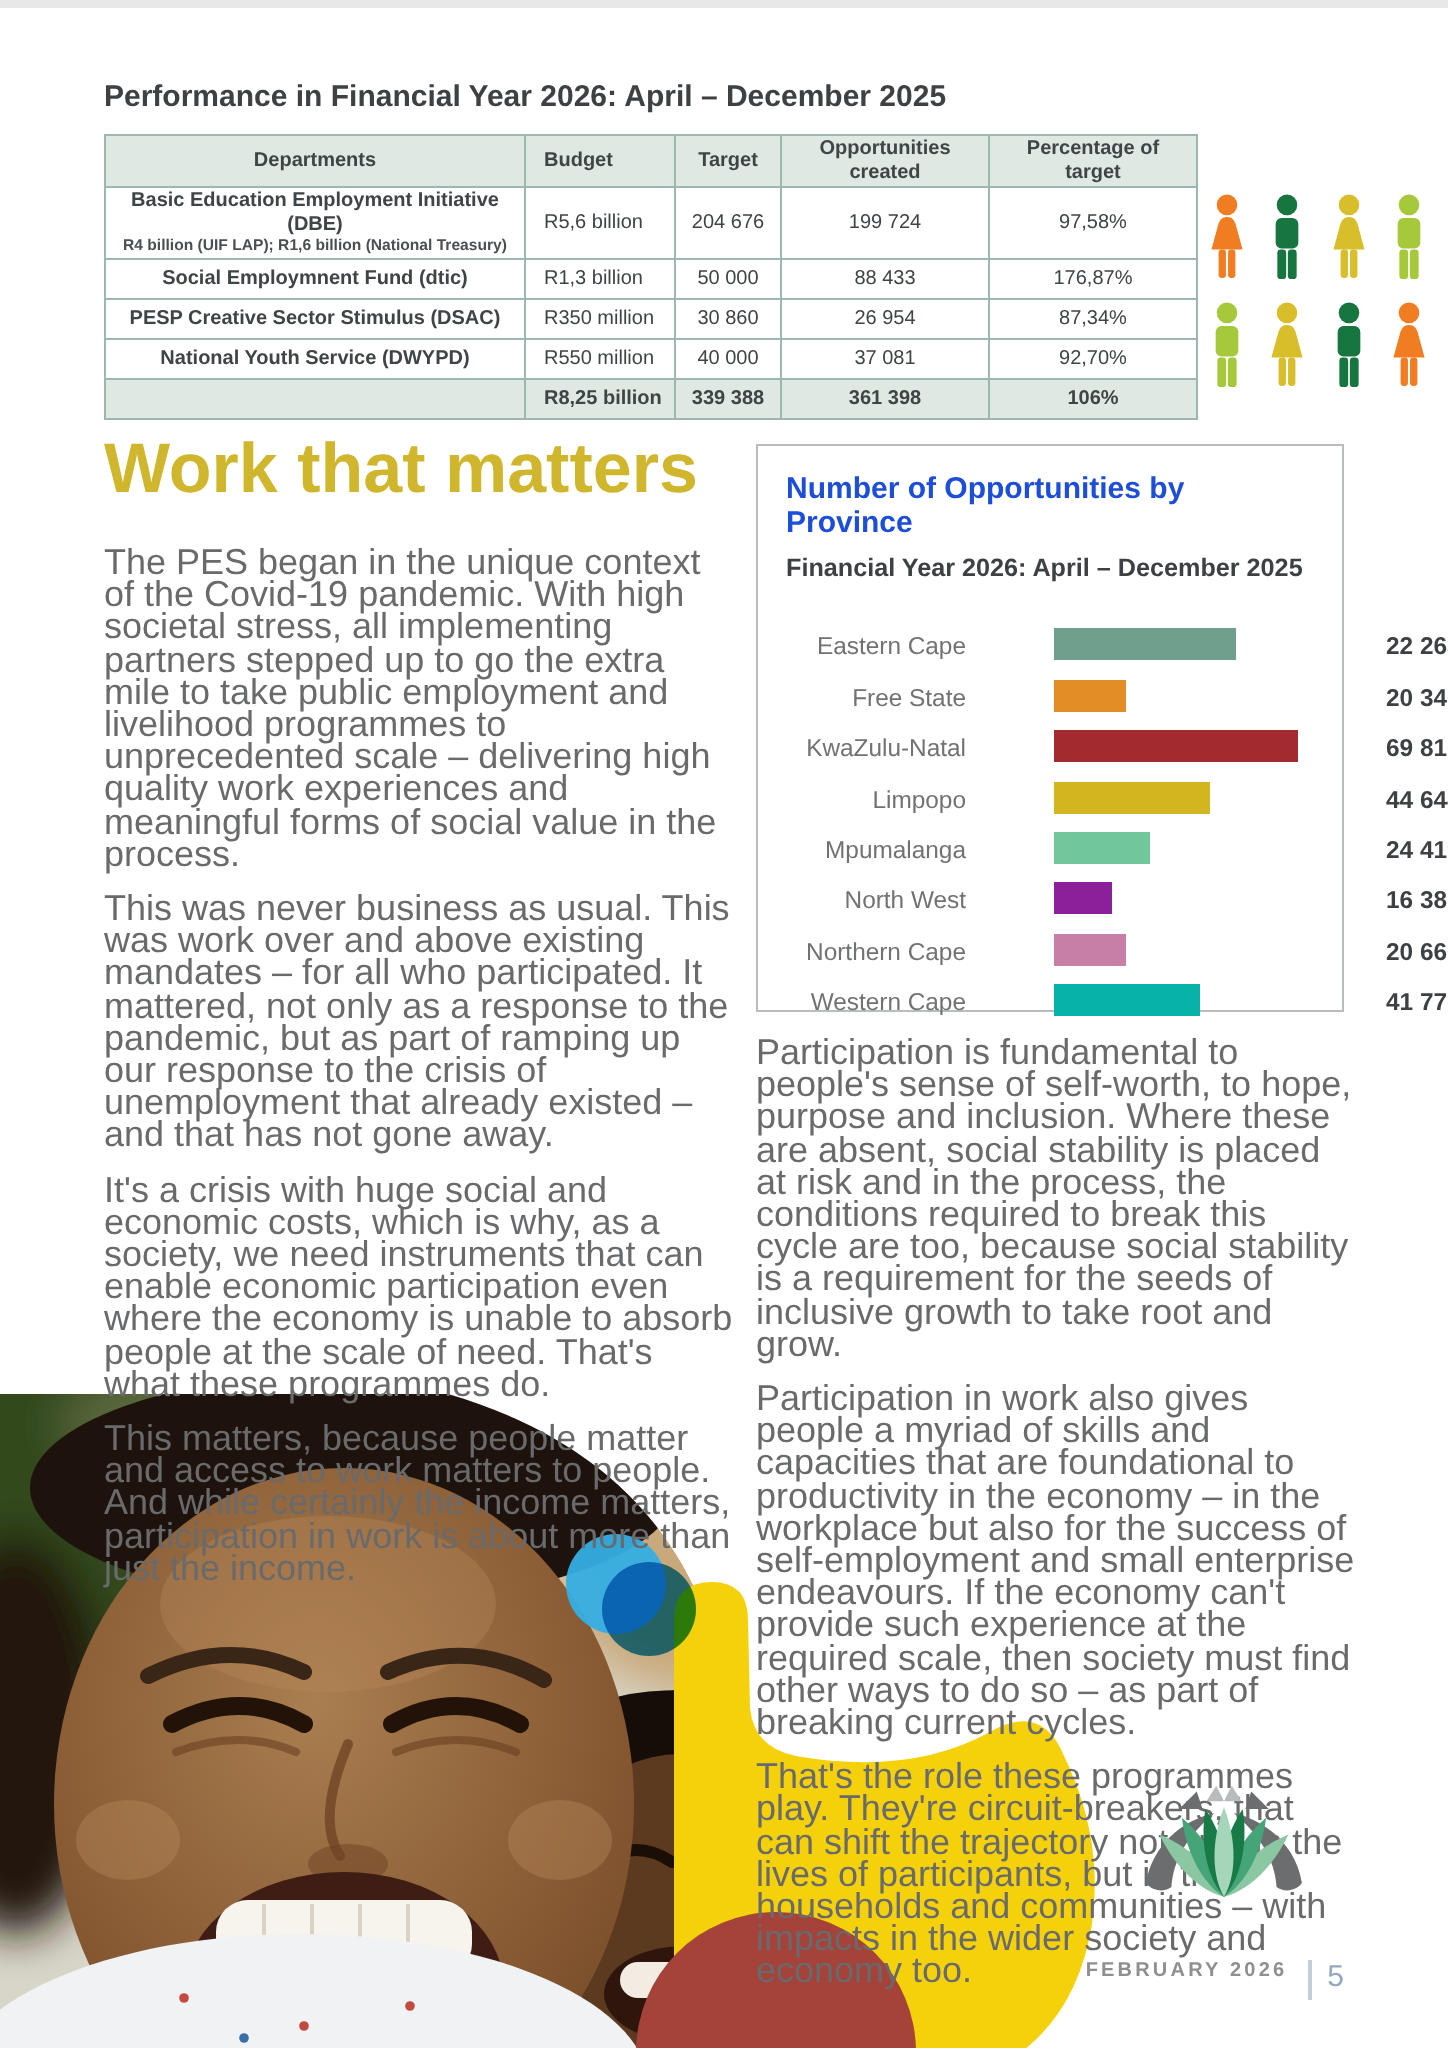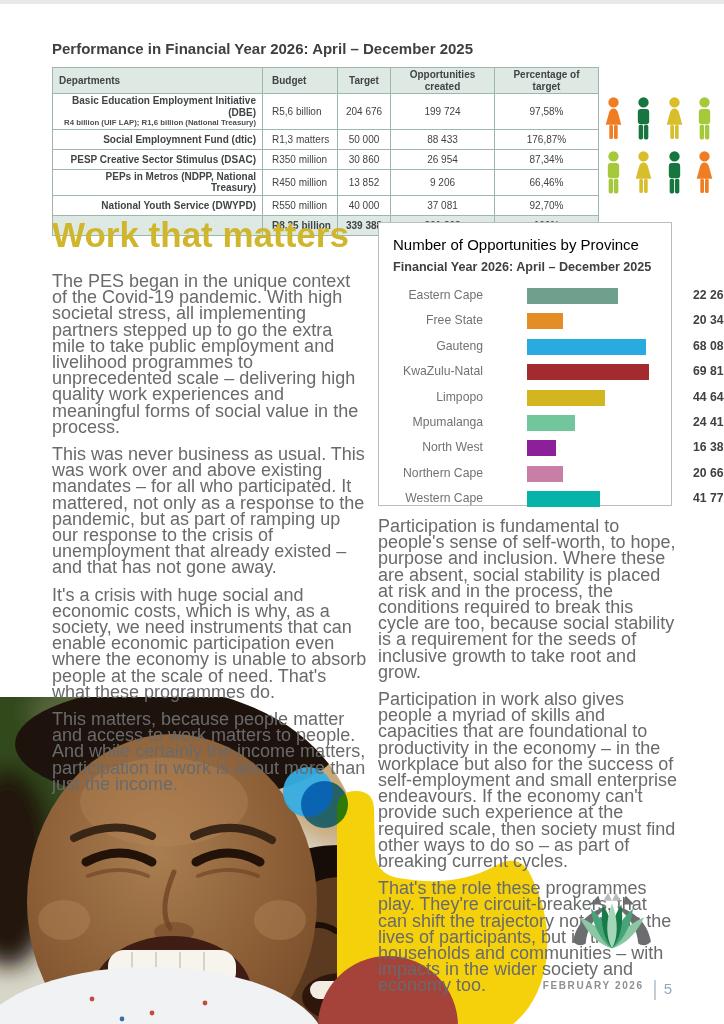--- a/index.html
+++ b/index.html
@@ -4,43 +4,43 @@
 <style>
   html,body{margin:0;padding:0;background:#e8e8e8;}
   .page{position:relative;width:724px;height:1024px;margin:4px auto;background:#ffffff;overflow:hidden;
         font-family:"Liberation Sans",sans-serif;color:#3f4446;}
   
   .perf-title{position:absolute;left:52px;top:36px;font-size:15px;font-weight:bold;color:#3e4143;}
   .perf-table{position:absolute;left:52px;top:63px;width:546px;border-collapse:collapse;table-layout:fixed;
               border:1.5px solid #8fa89f;font-size:10px;color:#3f4446;}
   .perf-table th,.perf-table td{border:1px solid #9eb7ae;padding:1px 6px;line-height:1.15;vertical-align:middle;}
   .perf-table thead th{background:#dfe9e3;font-weight:bold;height:18px;text-align:center;}
-  .perf-table thead th.c-dept{text-align:left;}
+  .perf-table thead th.c-dept{text-align:center;}
   .perf-table tbody td{background:#ffffff;text-align:center;height:17px;}
   .perf-table tbody tr.r-first td{height:30px;}
-  .perf-table td.c-dept{text-align:right;font-weight:bold;}
+  .perf-table td.c-dept{text-align:center;font-weight:bold;}
   .perf-table td.c-budget,.perf-table thead th.c-budget{text-align:left;padding-left:9px;}
   .dept-note{font-size:7.8px;font-weight:bold;color:#4a4f51;margin-top:1px;}
   .perf-table tfoot td{background:#dfe9e3;font-weight:bold;height:17px;text-align:center;}
   
   .pictogram{position:absolute;left:601px;top:92px;width:116px;display:grid;
              grid-template-columns:repeat(4,1fr);grid-row-gap:9px;grid-column-gap:6px;}
   .person{display:flex;justify-content:center;}
   
   .left-col{position:absolute;left:52px;top:208px;width:316px;z-index:5;}
   .big-heading{font-size:35px;line-height:46px;font-weight:bold;color:#cfb62d;margin:0;}
   .body-p{font-size:18px;line-height:16.2px;color:#696a6c;margin:11px 0 0 0;}
   .left-col .body-p:first-of-type{margin-top:15px;}
   .right-col{position:absolute;left:378px;top:218px;width:300px;z-index:5;}
   
   .chart-box{box-sizing:border-box;width:294px;height:284px;border:1px solid #b9bdbd;background:#fff;
              padding:13px 14px 0 14px;}
-  .chart-title{font-size:15px;font-weight:normal;color:#000000;margin:0;}
+  .chart-title{font-size:15px;font-weight:bold;color:#1d4ed8;margin:0;}
   .chart-subtitle{font-size:12.6px;font-weight:bold;color:#3e4143;margin:7px 0 14px 0;}
-  .bar-row{display:flex;align-items:flex-start;height:25.4px;gap:36px;}
+  .bar-row{display:flex;align-items:flex-end;height:25.4px;gap:36px;}
   .bar-label{width:90px;text-align:right;font-size:12.2px;color:#717274;flex:none;}
   .bar-track{width:122px;margin-left:8px;flex:none;height:16px;position:relative;}
   .bar{height:16px;}
   .bar-value{font-size:12.2px;font-weight:bold;color:#3e4143;margin-left:8px;white-space:nowrap;}
   .right-col .body-p{width:300px;}
   .right-paragraphs{margin-top:12px;}
   
   .photo-wrap{position:absolute;left:0;top:693px;width:398px;height:331px;z-index:1;
               clip-path:path("M0,0 L224,0 C292,20 332,58 352,108 C371,156 377,222 367,282 L359,331 L0,331 Z");}
   .yellow-blob{position:absolute;left:330px;top:780px;z-index:2;}
@@ -87,38 +87,31 @@
           <div>Basic Education Employment Initiative (DBE)</div>
           <div class="dept-note">R4 billion (UIF LAP); R1,6 billion (National Treasury)</div>
         </td>
         <td class="c-budget">R5,6 billion</td>
         <td>204 676</td>
         <td>199 724</td>
         <td>97,58%</td>
       </tr>
       <tr>
         <td class="c-dept">Social Employmnent Fund (dtic)</td>
-        <td class="c-budget">R1,3 matters</td>
+        <td class="c-budget">R1,3 billion</td>
         <td>50 000</td>
         <td>88 433</td>
         <td>176,87%</td>
       </tr>
       <tr>
         <td class="c-dept">PESP Creative Sector Stimulus (DSAC)</td>
         <td class="c-budget">R350 million</td>
         <td>30 860</td>
         <td>26 954</td>
         <td>87,34%</td>
-      </tr>
-      <tr>
-        <td class="c-dept">PEPs in Metros (NDPP, National Treasury)</td>
-        <td class="c-budget">R450 million</td>
-        <td>13 852</td>
-        <td>9 206</td>
-        <td>66,46%</td>
       </tr>
       <tr>
         <td class="c-dept">National Youth Service (DWYPD)</td>
         <td class="c-budget">R550 million</td>
         <td>40 000</td>
         <td>37 081</td>
         <td>92,70%</td>
       </tr>
     </tbody>
     <tfoot>
@@ -218,27 +211,20 @@
               <div class="bar" style="width: 74.8582%; background: rgb(111, 159, 141);"></div>
             </div>
           <div class="bar-value">22 263</div>
         </div>
         <div class="bar-row">
           <div class="bar-label">Free State</div>
           <div class="bar-track">
               <div class="bar" style="width: 29.1423%; background: rgb(226, 141, 37);"></div>
             </div>
           <div class="bar-value">20 346</div>
-        </div>
-        <div class="bar-row">
-          <div class="bar-label">Gauteng</div>
-          <div class="bar-track">
-              <div class="bar" style="width: 97.5135%; background: rgb(41, 171, 226);"></div>
-            </div>
-          <div class="bar-value">68 080</div>
         </div>
         <div class="bar-row">
           <div class="bar-label">KwaZulu-Natal</div>
           <div class="bar-track">
               <div class="bar" style="width: 100%; background: rgb(163, 42, 46);"></div>
             </div>
           <div class="bar-value">69 816</div>
         </div>
         <div class="bar-row">
           <div class="bar-label">Limpopo</div>

